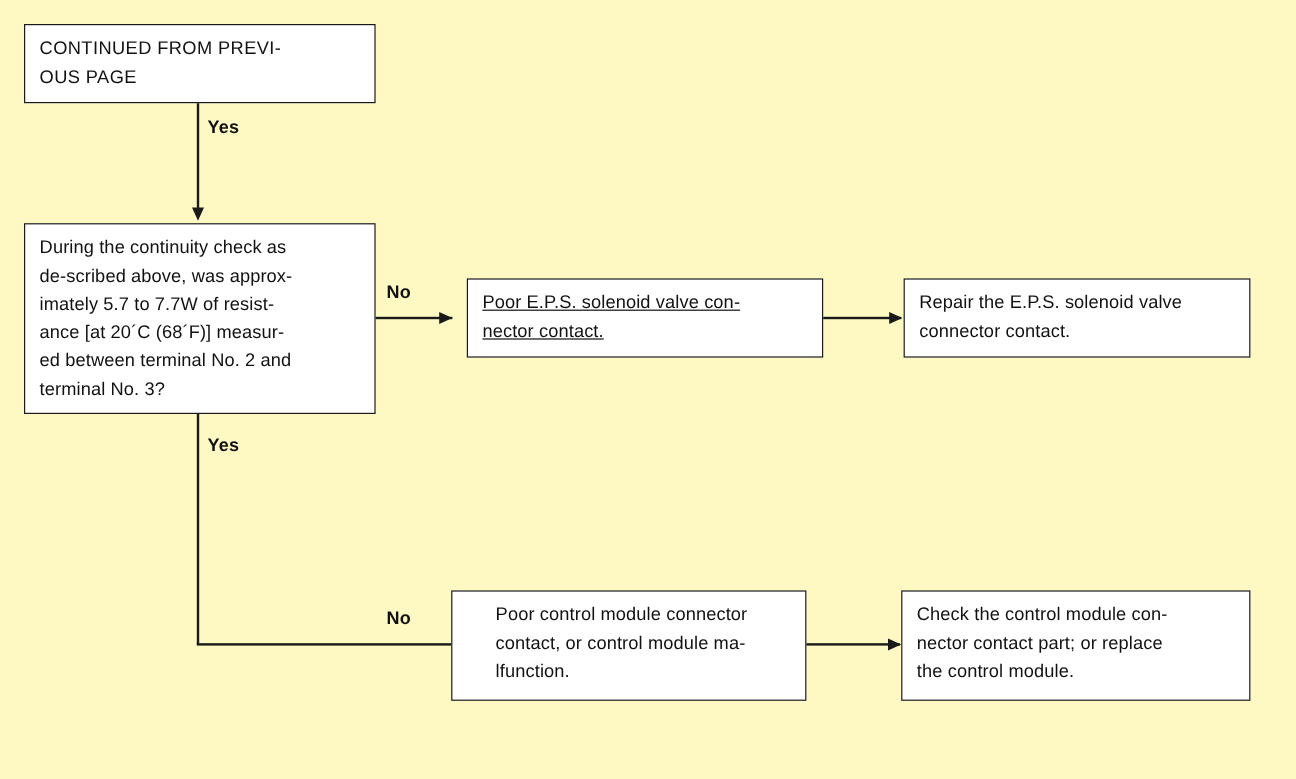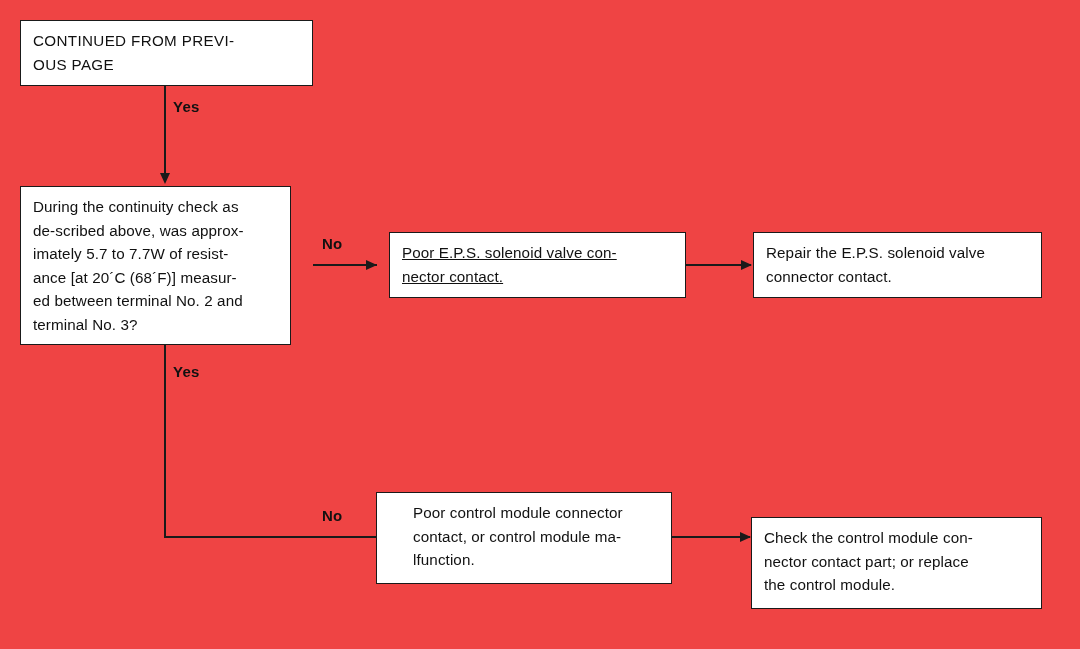--- a/index.html
+++ b/index.html
@@ -4,21 +4,21 @@
 <style>
   html, body {
     margin: 0;
     padding: 0;
     background: #ffffff;
   }
   #canvas {
     position: relative;
     width: 1080px;
     height: 649px;
-    background: #ef4444;
+    background: #fef9c3;
     font-family: "Liberation Sans", sans-serif;
     overflow: hidden;
   }
   .node {
     position: absolute;
     box-sizing: border-box;
     border: 1.6px solid #1a1a1a;
     background: #ffffff;
     color: #111111;
     font-size: 15.2px;
@@ -70,21 +70,21 @@
 
 <div id="canvas">
 
   <div class="node caps" style="left:20px; top:20px; width:293px; height:66px;">CONTINUED FROM PREVI-
 OUS PAGE</div>
 
   <div class="line-v" style="left:164px; top:86px; height:89px;"></div>
   <div class="arrow-down" style="left:160px; top:173px;"></div>
   <div class="edge-label" style="left:173px; top:98px;">Yes</div>
 
-  <div class="node" style="left:20px; top:186px; width:271px; height:159px;">During the continuity check as
+  <div class="node" style="left:20px; top:186px; width:293px; height:159px;">During the continuity check as
 de-scribed above, was approx-
 imately 5.7 to 7.7W of resist-
 ance [at 20´C (68´F)] measur-
 ed between terminal No. 2 and
 terminal No. 3?</div>
 
   <div class="line-h" style="left:313px; top:264px; width:64px;"></div>
   <div class="arrow-right" style="left:366px; top:259.5px;"></div>
   <div class="edge-label" style="left:322px; top:235px;">No</div>
 
@@ -102,17 +102,17 @@
   <div class="line-h" style="left:164px; top:536px; width:214px;"></div>
   <div class="edge-label" style="left:322px; top:507px;">No</div>
 
   <div class="node" style="left:376px; top:492px; width:296px; height:92px;padding-left:36px;">Poor control module connector
 contact, or control module ma-
 lfunction.</div>
 
   <div class="line-h" style="left:672px; top:536px; width:78px;"></div>
   <div class="arrow-right" style="left:740px; top:531.5px;"></div>
 
-  <div class="node" style="left:751px; top:492px; width:291px; height:92px;margin-top:25px;">Check the control module con-
+  <div class="node" style="left:751px; top:492px; width:291px; height:92px;">Check the control module con-
 nector contact part; or replace
 the control module.</div>
 
 </div>
 
 </body></html>

